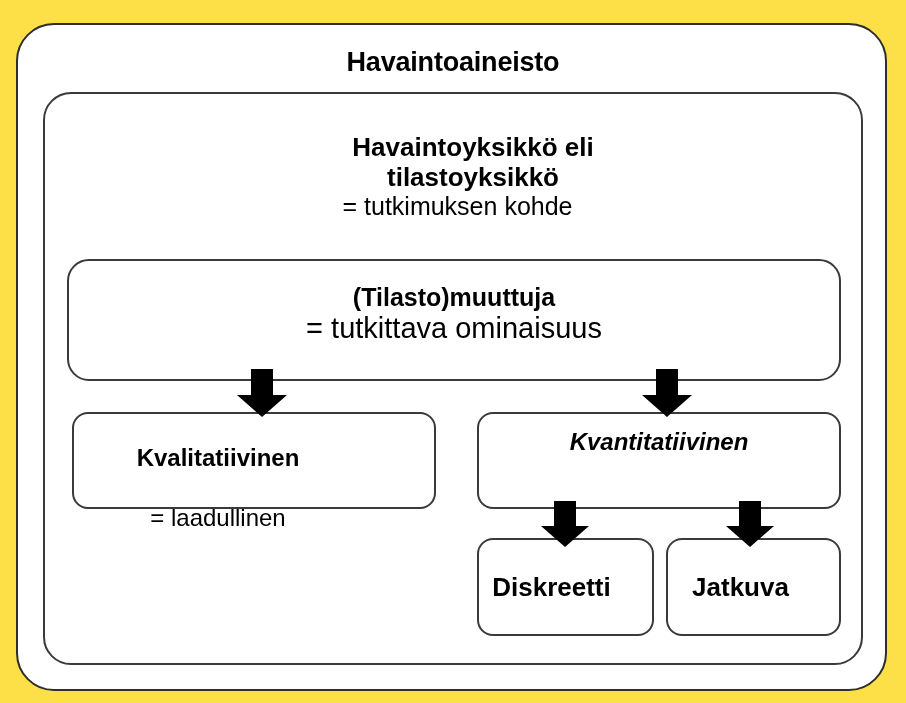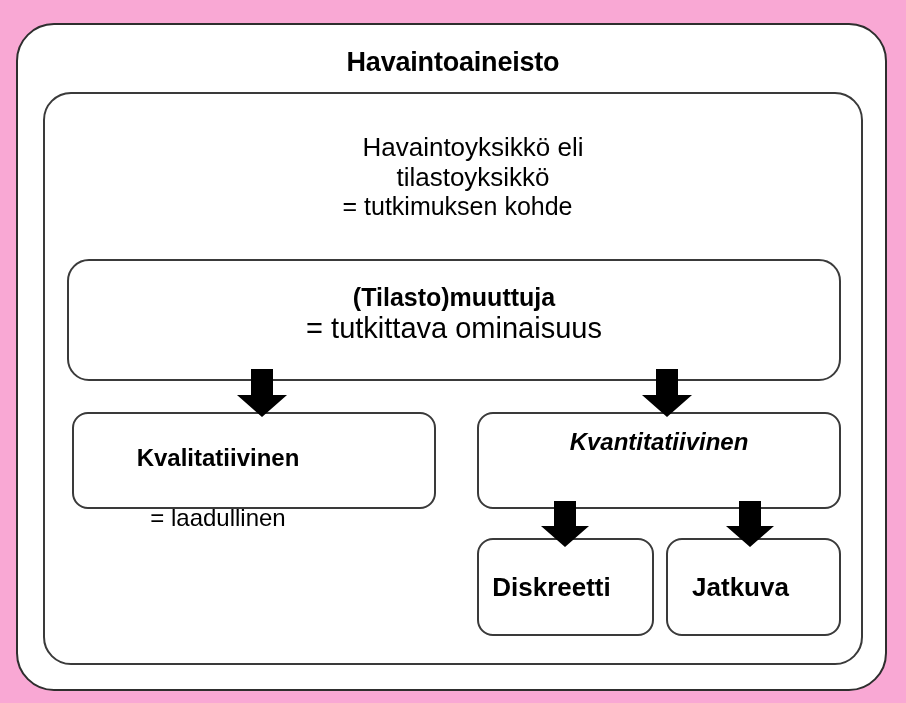--- a/index.html
+++ b/index.html
@@ -8,21 +8,21 @@
     background: #ffffff;
   }
   body {
     font-family: "Liberation Sans", sans-serif;
     color: #000000;
   }
   #canvas {
     position: relative;
     width: 906px;
     height: 703px;
-    background: #f9a8d4;
+    background: #fde047;
     overflow: hidden;
   }
 
   
   .box {
     position: absolute;
     box-sizing: border-box;
     background: #ffffff;
     border: 2px solid #3a3a3a;
   }
@@ -104,21 +104,21 @@
     letter-spacing: -0.2px;
   }
 
   .unit-text {
     left: 43px;
     top: 132px;
     width: 820px;
     font-size: 26px;
   }
   .unit-text .l1,
-  .unit-text .l2 { font-weight: normal; display: block; padding-left: 40px; }
+  .unit-text .l2 { font-weight: bold; display: block; padding-left: 40px; }
   .unit-text .l3 { font-weight: normal; display: block; font-size: 25px; margin-left: 9px; }
 
   .var-text {
     left: 67px;
     top: 283px;
     width: 774px;
     font-size: 25px;
   }
   .var-text .l1 { font-weight: bold; display: block; }
   .var-text .l2 { font-weight: normal; display: block; font-size: 29px; }

